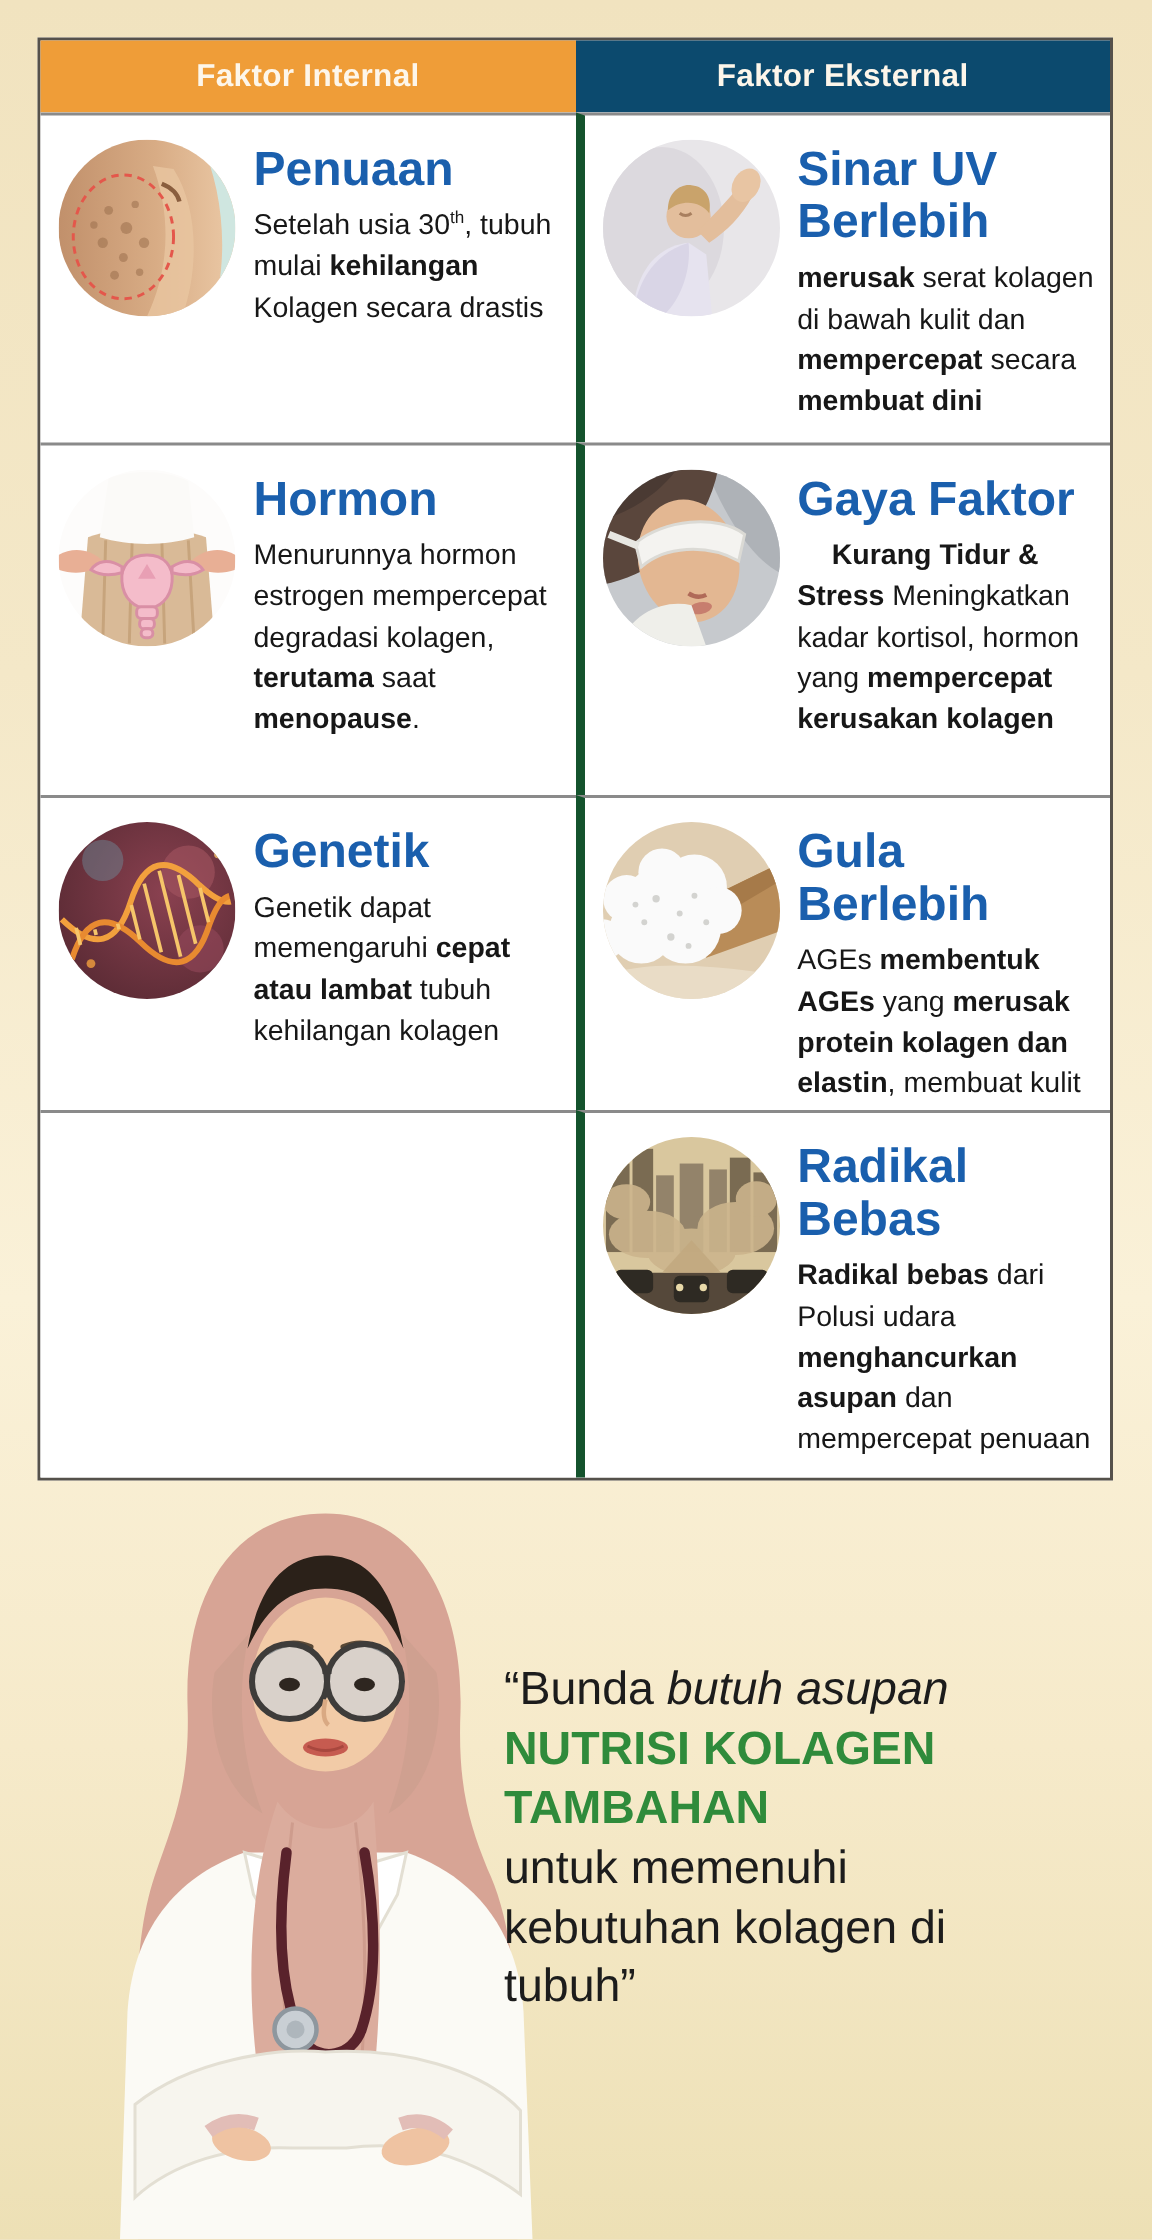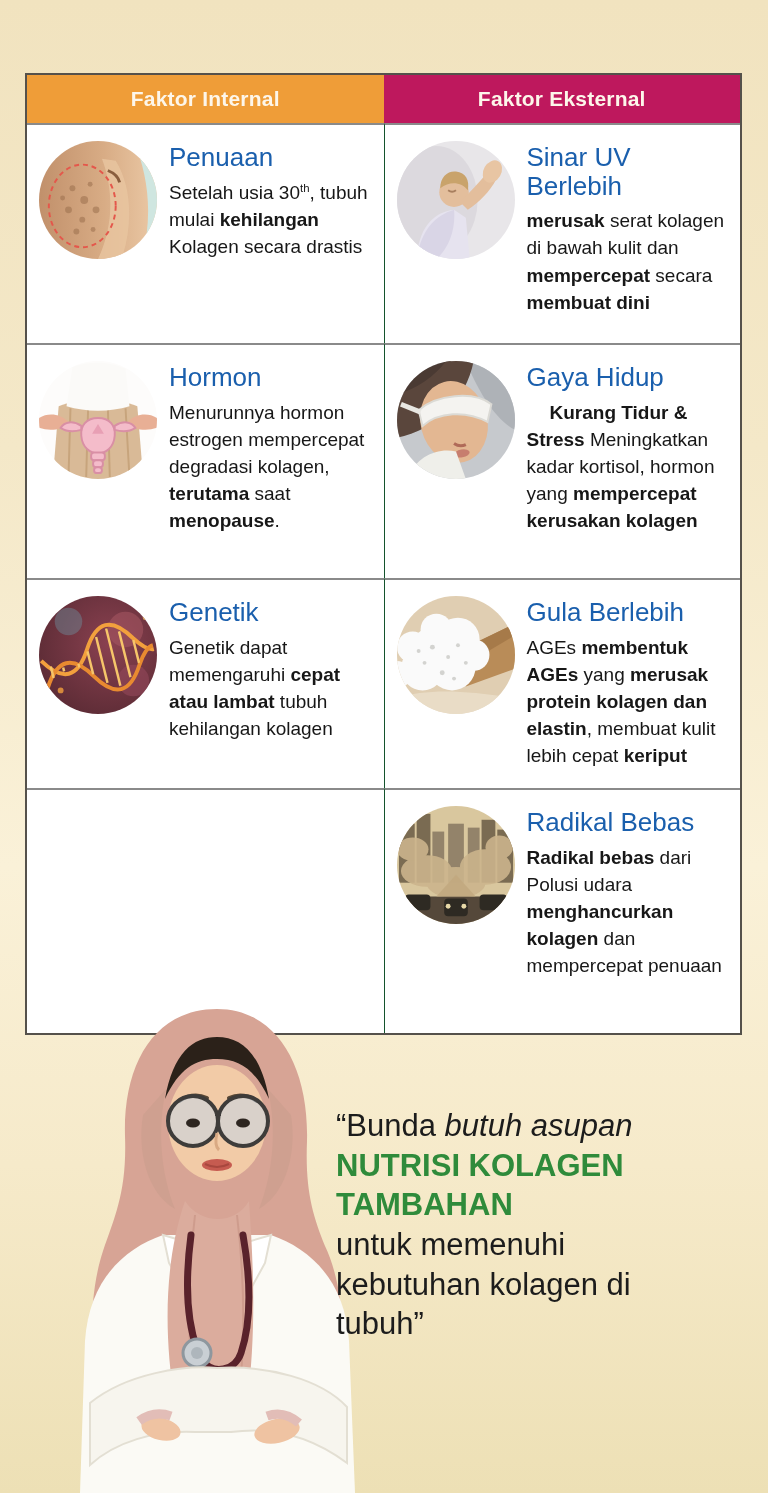--- a/index.html
+++ b/index.html
@@ -4,46 +4,46 @@
 <style>
   html,body{margin:0;padding:0;background:#e9dcb2;}
   .page{
     position:relative;width:768px;height:1493px;overflow:hidden;
     font-family:"Liberation Sans","DejaVu Sans",sans-serif;
     background:linear-gradient(180deg,#F1E3BF 0%,#F4E8C8 30%,#FAF1D8 58%,#F6EACA 78%,#EDE0B5 100%);
   }
   
   .factor-table{
     position:absolute;left:25px;top:25px;width:717px;height:962px;
-    background:#ffffff;border:2px solid #55514B;box-sizing:border-box;margin-top:48px;
+    background:#ffffff;border:2px solid #55514B;box-sizing:border-box;
   }
   .thead{display:flex;height:48px;}
   .th{
     flex:1 1 50%;display:flex;align-items:center;justify-content:center;
     color:#FDF6EA;font-weight:700;font-size:21px;letter-spacing:.2px;
   }
   .th-internal{background:#EF9D38;}
-  .th-external{background:#be185d;}
+  .th-external{background:#0c4a6e;}
   .tbody{
     display:grid;grid-template-columns:1fr 1fr;
     grid-template-rows:220px 235px 210px 245px;
   }
   .cell{
     background:#fff;display:flex;gap:12px;
     padding:16px 8px 0 12px;box-sizing:border-box;
     border-top:2px solid #8A8A8A;
   }
-  .cell.col-right{border-left:1px solid #14532d;}
+  .cell.col-right{border-left:6px solid #14532d;}
   .photo{
     flex:0 0 118px;width:118px;height:118px;border-radius:50%;overflow:hidden;
   }
   .photo svg{display:block;width:100%;height:100%;}
   .cell-text{flex:1 1 auto;min-width:0;}
   .cell-title{
-    margin:2px 0 7px;font-size:26px;font-weight:400;color:#1A5FAD;line-height:1.1;
+    margin:2px 0 7px;font-size:32px;font-weight:700;color:#1A5FAD;line-height:1.1;
   }
   .cell-body{
     margin:0;font-size:19px;line-height:1.43;color:#171717;
   }
   .cell-body sup{font-size:.6em;vertical-align:super;line-height:0;}
   
   .doctor{position:absolute;left:45px;top:1001px;width:345px;height:492px;}
   .doctor svg{display:block;width:100%;height:100%;}
   .quote{
     position:absolute;left:336px;top:1106px;width:424px;
@@ -153,21 +153,21 @@
             <path d="M0,34 C20,28 38,16 50,0 L78,0 C70,40 40,70 0,78 Z" fill="#5A463C"></path>
             <ellipse cx="58" cy="62" rx="34" ry="42" fill="#E3B792" transform="rotate(-14 58 62)"></ellipse>
             <path d="M22,50 C40,34 78,30 96,44 L92,62 C70,50 42,52 26,66 Z" fill="#F4F3F0" stroke="#DBDAD5" stroke-width="2"></path>
             <path d="M24,52 L4,44" stroke="#E8E7E2" stroke-width="5"></path>
             <path d="M58,84 q6,4 12,1" stroke="#B06A58" stroke-width="3" fill="none"></path>
             <ellipse cx="66" cy="94" rx="8" ry="4" fill="#C77E6E" transform="rotate(-10 66 94)"></ellipse>
             <path d="M10,120 C20,96 42,88 60,92 L70,120 Z" fill="#EFEFEA"></path>
           </svg>
         </div>
         <div class="cell-text">
-          <h3 class="cell-title">Gaya Hidup</h3>
+          <h3 class="cell-title">Gaya Faktor</h3>
           <p class="cell-body"><span style="font-weight: 700; padding-left: 23px;">Kurang Tidur &amp; Stress</span><span> Meningkatkan kadar kortisol, hormon yang </span><span style="font-weight: 700;">mempercepat kerusakan kolagen</span></p>
         </div>
       </div>
 
       <div class="cell col-left">
         <div class="photo">
           <svg viewBox="0 0 120 120">
             <defs>
                 <radialGradient id="dnabg" cx=".6" cy=".4" r=".9">
               <stop offset="0" stop-color="#8A4150"></stop>
@@ -267,21 +267,21 @@
               <rect x="8" y="90" width="26" height="16" rx="4"></rect>
               <rect x="84" y="90" width="28" height="16" rx="4"></rect>
               <rect x="48" y="94" width="24" height="18" rx="4"></rect>
             </g>
             <circle cx="52" cy="102" r="2.5" fill="#E8D9A8"></circle>
               <circle cx="68" cy="102" r="2.5" fill="#E8D9A8"></circle>
           </svg>
         </div>
         <div class="cell-text">
           <h3 class="cell-title">Radikal Bebas</h3>
-          <p class="cell-body"><span style="font-weight: 700;">Radikal bebas</span><span> dari Polusi udara </span><span style="font-weight: 700;">menghancurkan kolagen</span><span> dan mempercepat penuaan</span></p>
+          <p class="cell-body"><span style="font-weight: 700;">Radikal bebas</span><span> dari Polusi udara </span><span style="font-weight: 700;">menghancurkan asupan</span><span> dan mempercepat penuaan</span></p>
         </div>
       </div>
 
     </div>
   </div>
 
   <div class="doctor">
     <svg viewBox="0 0 345 492">
       <path d="M172,8 C110,8 78,62 80,135 C82,190 70,215 58,250 C48,280 45,320 47,360 L47,492 L300,492 L298,360 C300,310 292,270 280,245 C268,215 260,190 262,140 C264,66 232,8 172,8 Z" fill="#D7A495"></path>
       <ellipse cx="172" cy="122" rx="49" ry="58" fill="#F2CBA7"></ellipse>

